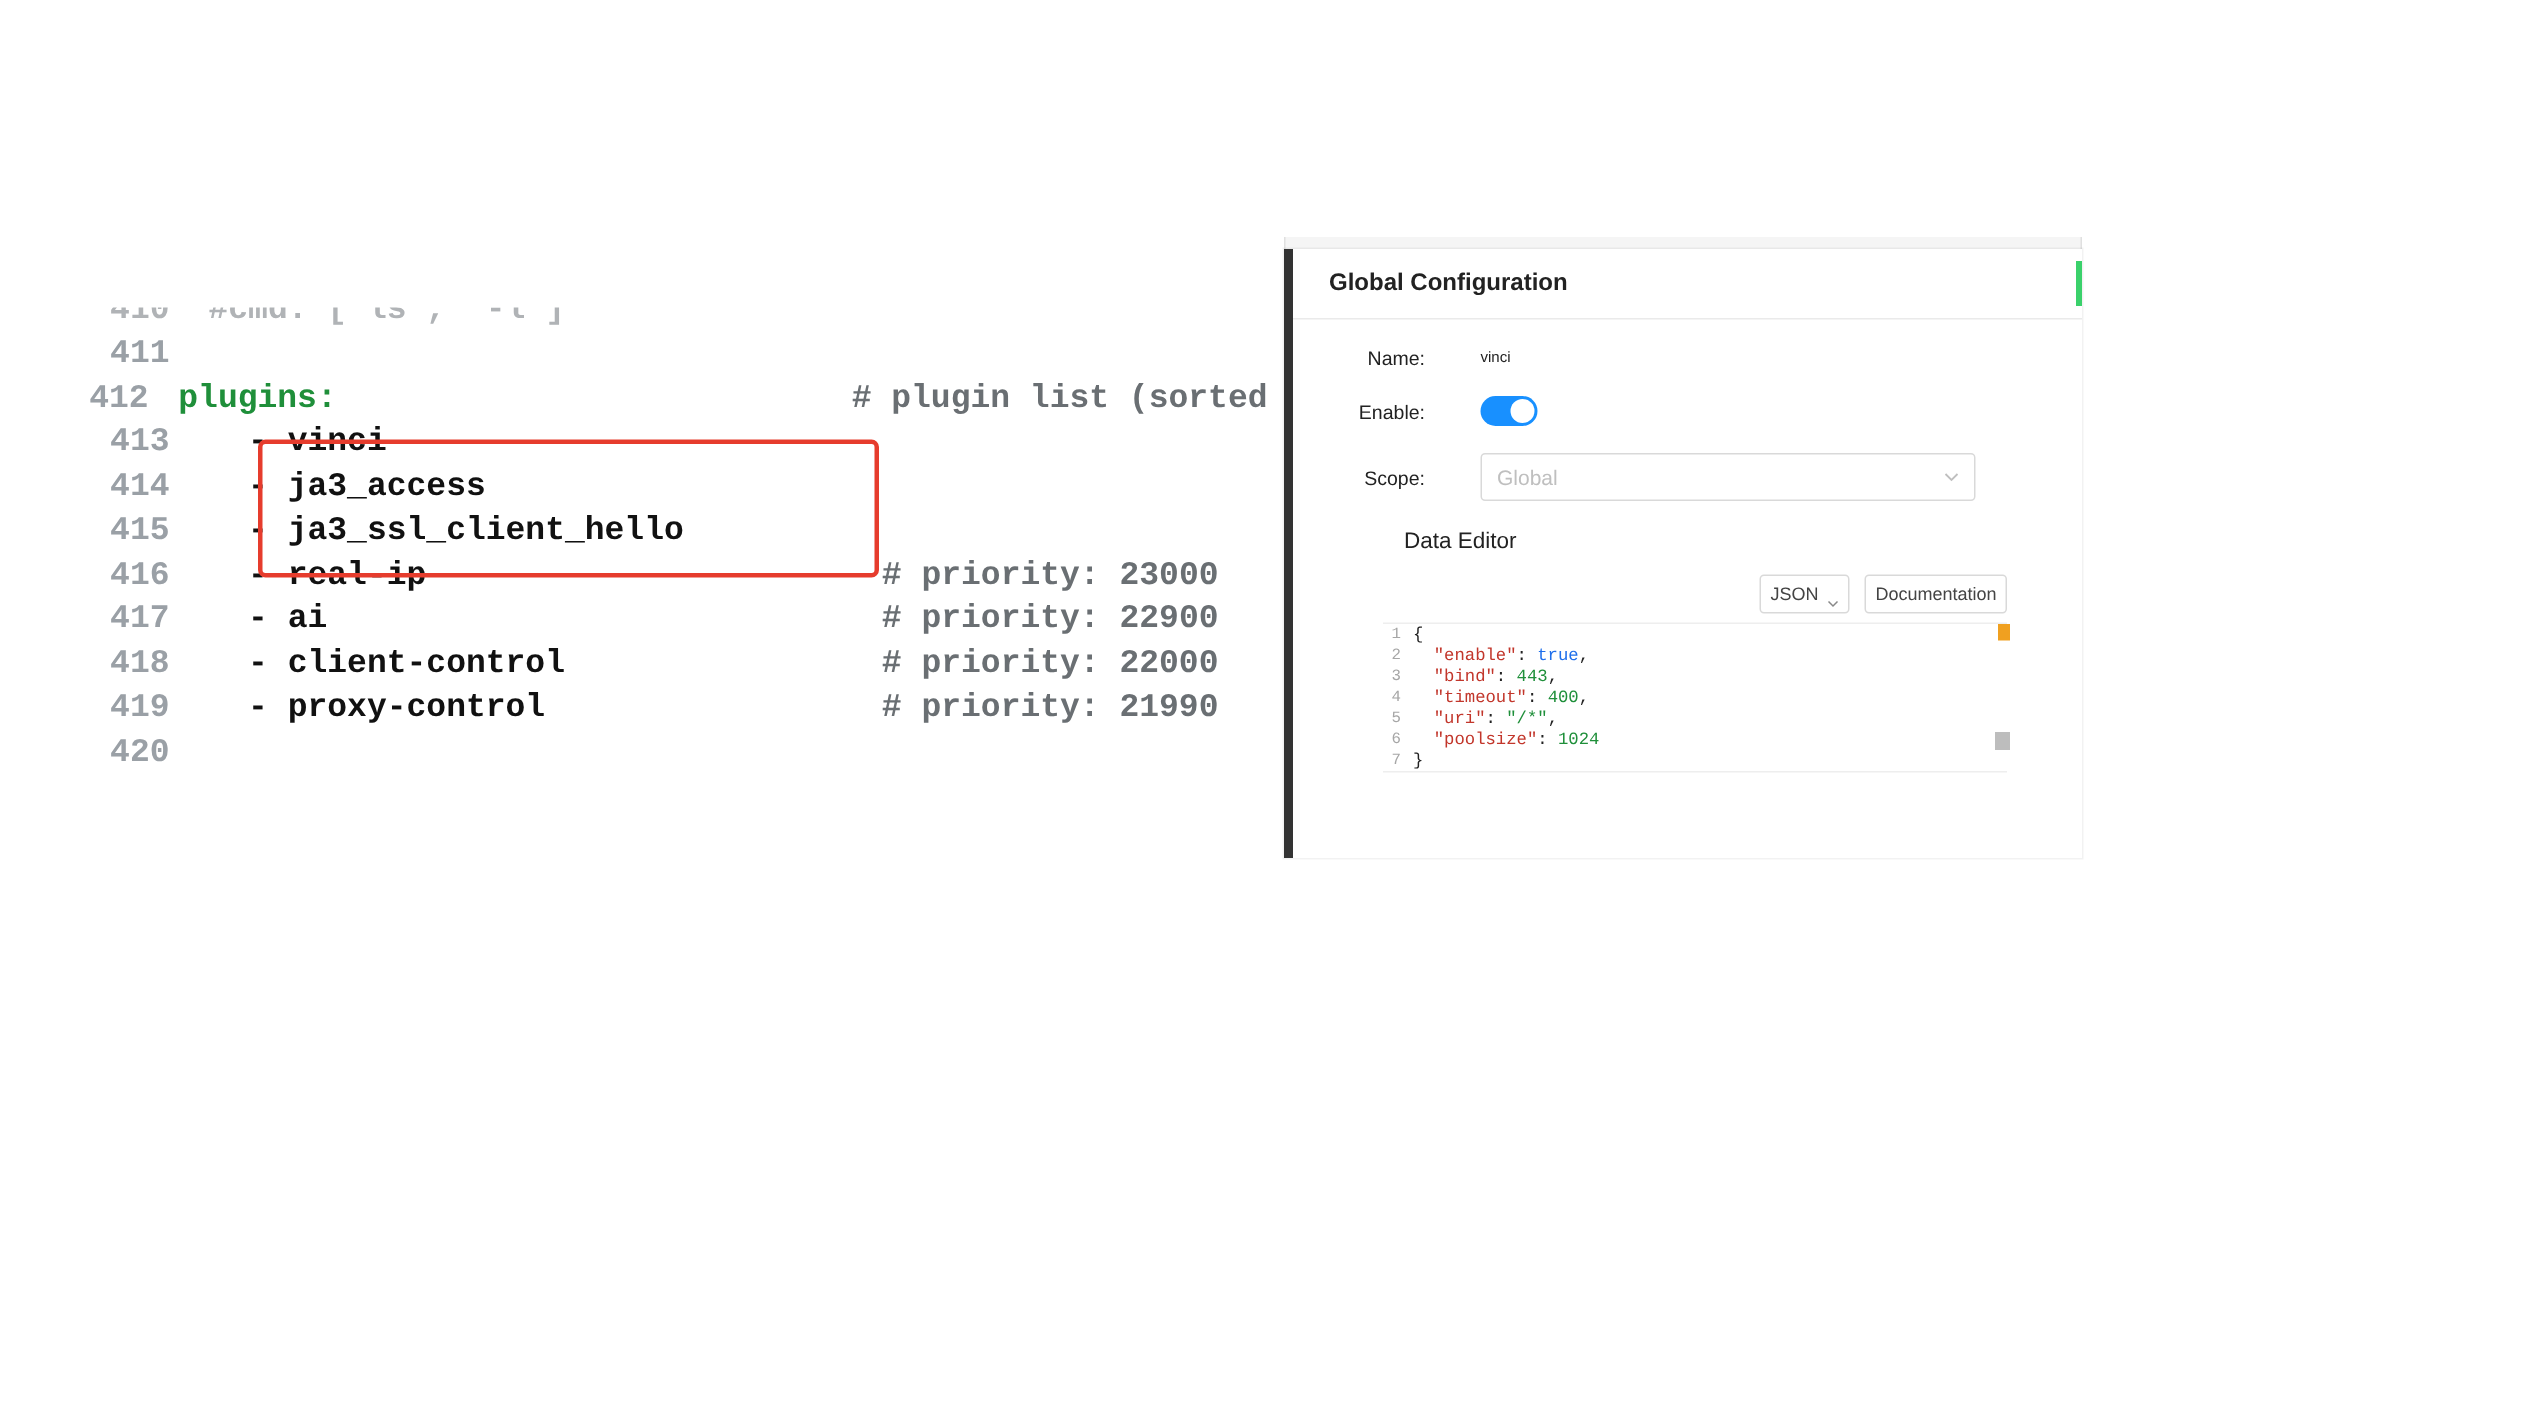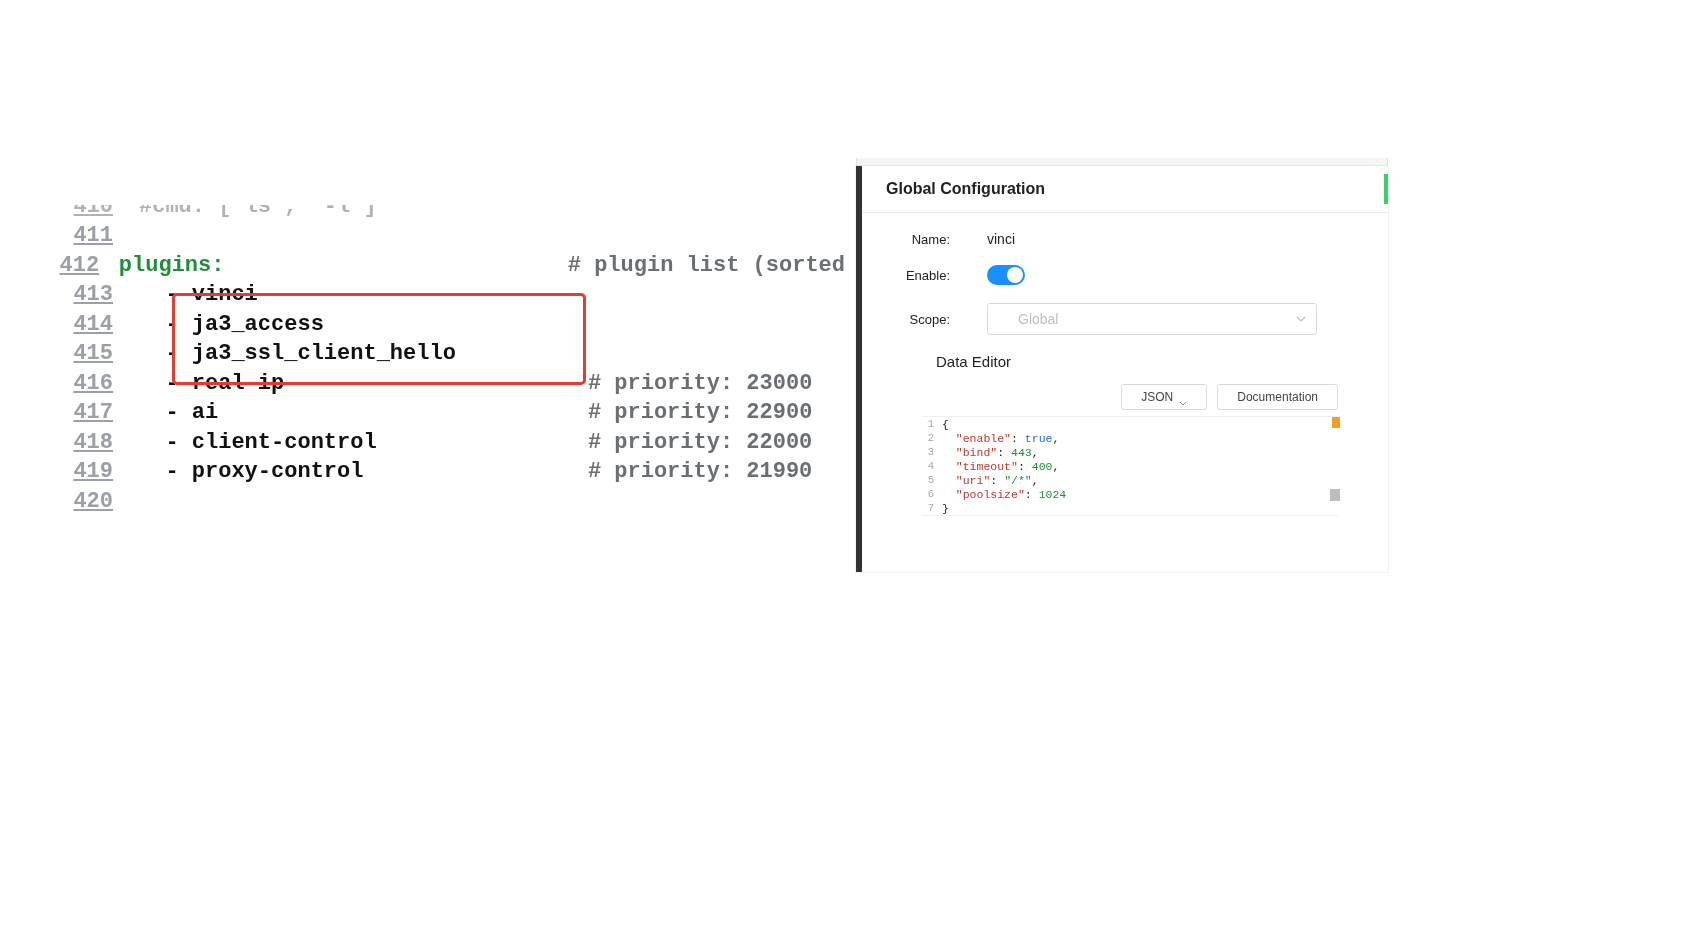--- a/index.html
+++ b/index.html
@@ -17,21 +17,21 @@
   position: absolute;
   left: 55px;
   top: 205px;
   width: 790px;
   font-family: "Courier New", ui-monospace, Menlo, Consolas, monospace;
   font-size: 22px;
   line-height: 29.5px;
   font-weight: 600;
 }
 .code-line { display: flex; align-items: baseline; height: 29.5px; white-space: pre; }
-.lno { width: 58px; text-align: right; color: #9aa0a6; font-weight: 700; text-decoration: underline; }
+.lno { width: 58px; text-align: right; color: #9aa0a6; font-weight: 700; }
 .gutter { width: 26px; }
 .content { position: relative; }
 .tok-key { color: #1f8f3a; }
 .tok-txt { color: #111; }
 .tok-cmt { color: #6a6f73; }
 .faded { color: #b0b3b6; }
 .top-cut {
   height: 16px;
   overflow: hidden;
   position: relative;
@@ -82,52 +82,52 @@
   padding: 14px 20px 14px 24px;
   font-size: 16px;
   font-weight: 600;
   color: #222;
   border-bottom: 1px solid #eaeaea;
 }
 .panel-body { padding: 18px 34px 0 34px; }
 .form-row { display: flex; align-items: center; margin-bottom: 18px; gap: 27px; }
 .form-row .lbl { width: 54px; text-align: right; font-size: 13px; color: #222; margin-right: 10px; }
 
-.name-val { font-size: 14px; color: #222; }
+.name-val { font-size: 10px; color: #222; }
 
 .toggle {
   width: 38px; height: 20px; border-radius: 20px;
   background: #1890ff; position: relative; cursor: pointer;
 }
 .toggle::after {
   content: ""; position: absolute; width: 16px; height: 16px;
   background: #fff; border-radius: 50%; top: 2px; right: 2px;
 }
 
 .select {
   flex: 1; height: 32px; border: 1px solid #d9d9d9; border-radius: 3px;
   display: flex; align-items: center; padding: 0 10px; position: relative;
   background: #fff; max-width: 330px;
 }
-.select-placeholder { color: #bfbfbf; font-size: 14px; margin-left: 20px; }
+.select-placeholder { color: #bfbfbf; font-size: 14px; }
 .select .chevron {
   position: absolute; right: 10px; top: 50%; transform: translateY(-50%);
   width: 10px; height: 6px;
 }
 .chevron svg { display: block; }
 
 .data-editor-title { font-size: 15px; color: #222; margin: 6px 0 14px 40px; font-weight: 500; }
 
 .editor-toolbar {
   display: flex; justify-content: flex-end; gap: 10px;
   padding-right: 16px; margin-bottom: 6px;
 }
 .tool-btn {
   border: 1px solid #d9d9d9; background: #fff; border-radius: 3px;
-  font-size: 12px; color: #444; padding: 5px 19px; display: flex; align-items: center; gap: 6px;
+  font-size: 12px; color: #444; padding: 5px 6px; display: flex; align-items: center; gap: 6px;
   cursor: pointer;
 }
 .tool-btn .mini-chevron { width: 8px; height: 5px; }
 
 .json-editor {
   margin: 0 16px 0 26px;
   border-top: 1px solid #eee;
   font-family: "Courier New", ui-monospace, monospace;
   font-size: 11.5px;
   position: relative;

